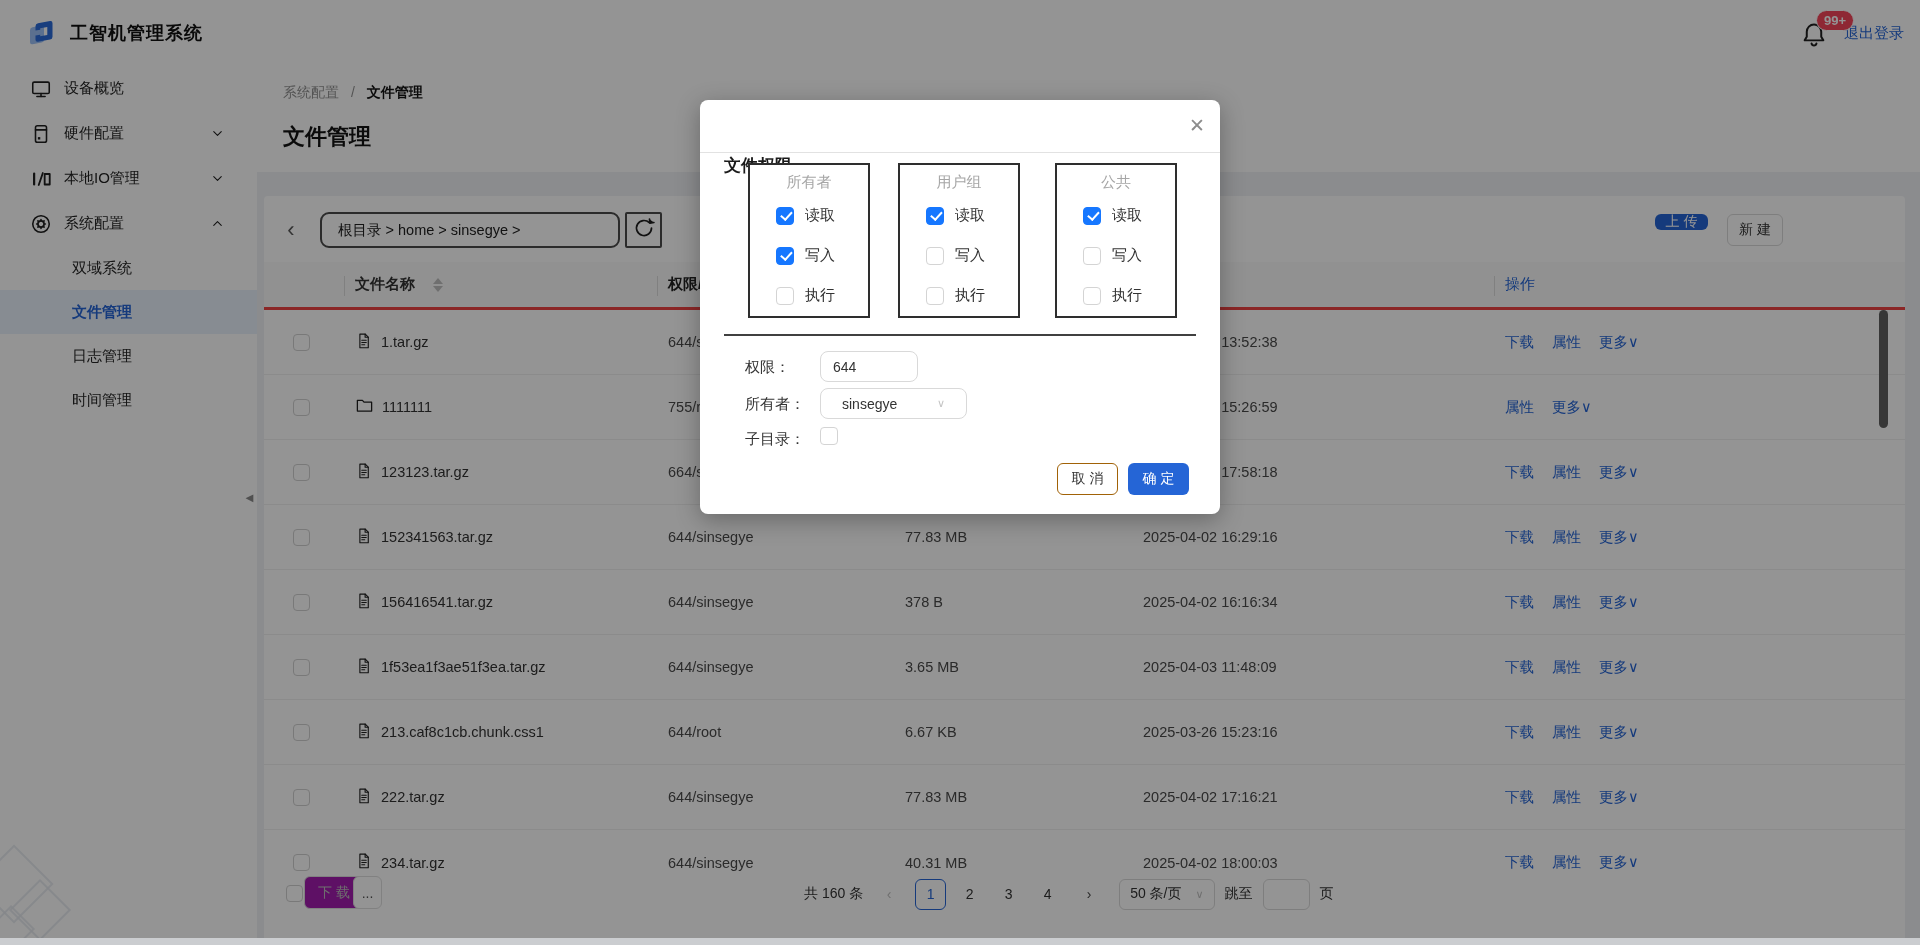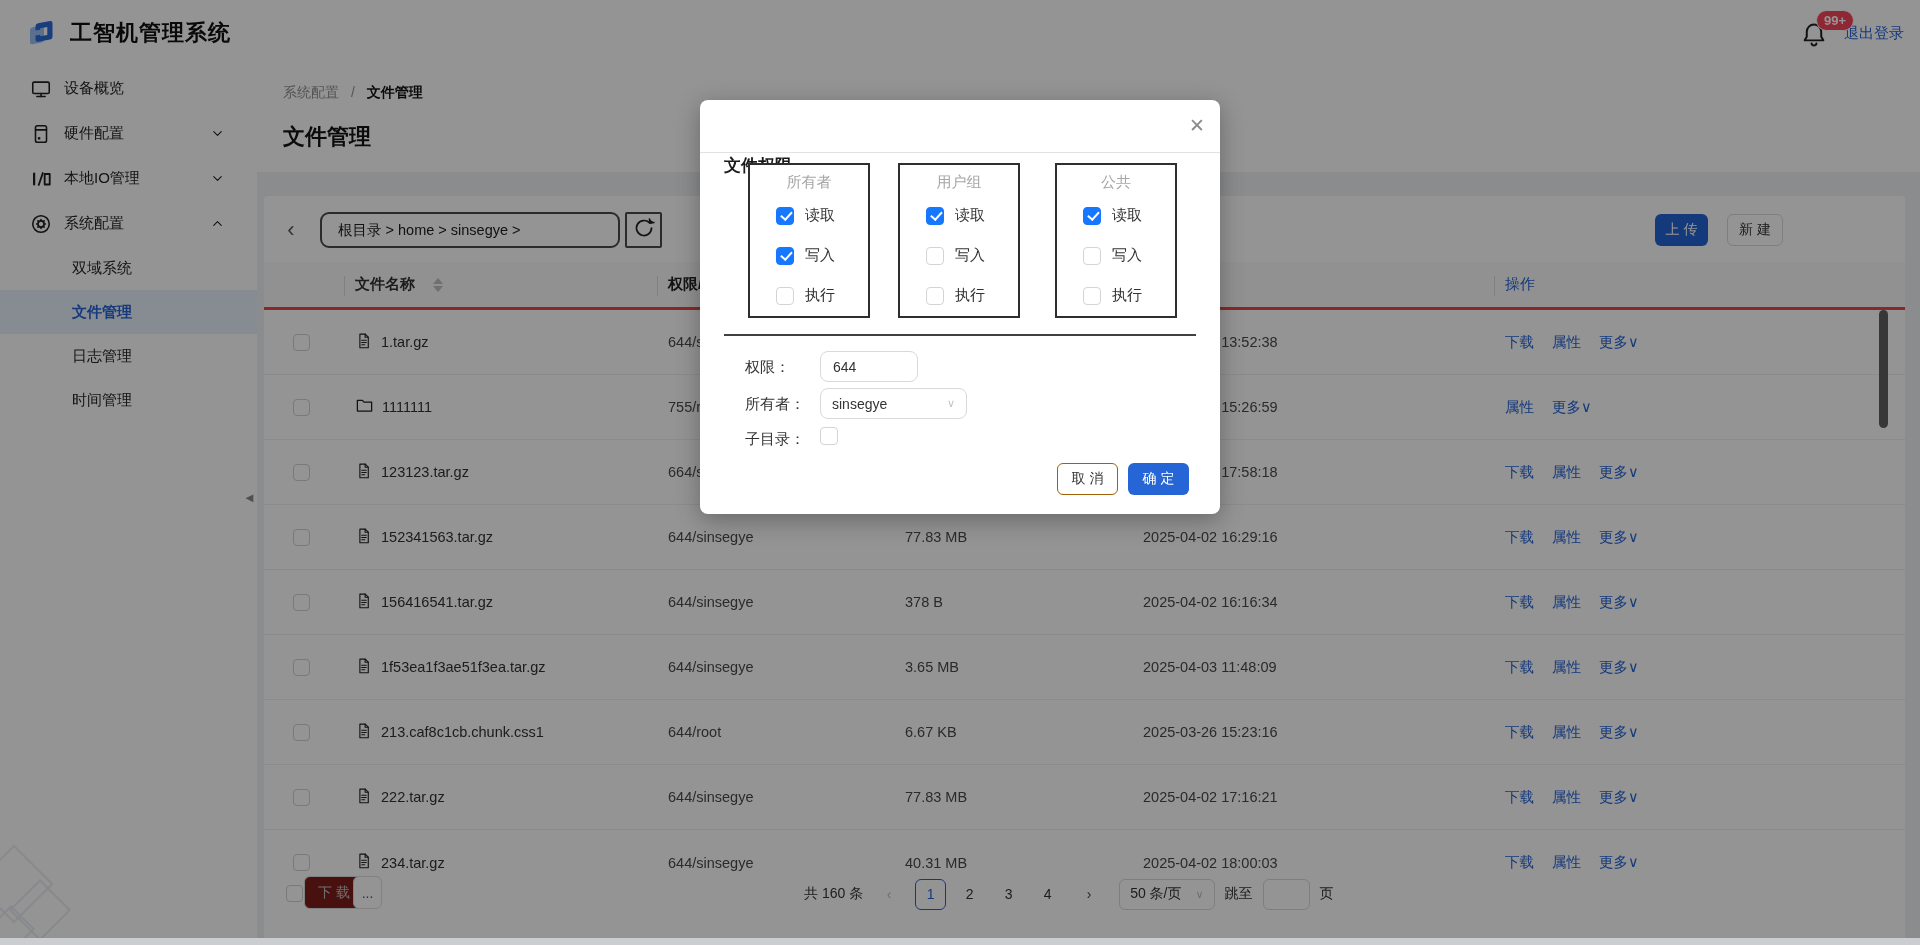--- a/index.html
+++ b/index.html
@@ -2,21 +2,21 @@
 <html><head>
 <meta charset="utf-8">
 <style>
   html,body{margin:0;padding:0;background:#555;}
   *{box-sizing:border-box;font-family:"Liberation Sans","DejaVu Sans",sans-serif;}
   #stage{position:relative;width:1920px;height:945px;background:#f0f2f5;overflow:hidden;}
 
   
   #appbar{position:absolute;left:0;top:0;width:1920px;height:66px;background:#fff;display:flex;align-items:center;z-index:5;}
   #logo{margin-left:28px;width:32px;height:32px;display:inline-block;}
-  #app-title{margin-left:10px;font-size:22px;font-weight:bold;color:#111;letter-spacing:1px;}
+  #app-title{margin-left:10px;font-size:18px;font-weight:bold;color:#111;letter-spacing:1px;}
   #appbar-right{position:absolute;right:16px;top:0;height:66px;display:flex;align-items:center;gap:14px;}
   #bell-wrap{position:relative;width:30px;height:34px;}
   #bell-wrap svg{position:absolute;left:0;top:4px;}
   #notif-badge{position:absolute;left:16px;top:-6px;min-width:36px;height:21px;background:#f5455b;border-radius:11px;color:#fff;font-size:13px;font-weight:bold;display:flex;align-items:center;justify-content:center;padding:0 7px;border:1px solid #fff;}
   #logout{color:#2565d6;font-size:15px;cursor:pointer;white-space:nowrap;}
 
   
   #sidebar{position:absolute;left:0;top:66px;width:257px;height:879px;background:#fff;z-index:4;overflow:hidden;}
   .side-item{position:relative;height:45px;display:flex;align-items:center;font-size:15px;color:#1f1f1f;cursor:pointer;}
   .side-item .s-icon{position:absolute;left:30px;width:22px;height:22px;display:flex;align-items:center;justify-content:center;}
@@ -36,21 +36,21 @@
   #breadcrumb .bc-parent{color:rgba(0,0,0,.45);cursor:pointer;}
   #breadcrumb .bc-sep{color:rgba(0,0,0,.45);margin:0 8px;}
   #breadcrumb .bc-current{color:#141414;font-weight:bold;}
   #page-title{position:absolute;left:283px;top:122px;font-size:22px;font-weight:bold;color:#141414;}
 
   
   #card{position:absolute;left:264px;top:196px;width:1641px;height:749px;background:#fff;border-radius:4px;}
   #back-chev{position:absolute;left:16px;top:14px;width:22px;height:40px;color:#595959;font-size:22px;display:flex;align-items:center;justify-content:center;cursor:pointer;}
   #path-box{position:absolute;left:56px;top:16px;width:300px;height:36px;border:2px solid #4a4a4a;border-radius:9px;display:flex;align-items:center;padding-left:16px;font-size:14.5px;color:#222;background:#fff;}
   #refresh-btn{position:absolute;left:361px;top:16px;width:37px;height:36px;border:2px solid #4a4a4a;border-radius:2px;background:#fff;display:flex;align-items:center;justify-content:center;cursor:pointer;}
-  #upload-btn{position:absolute;left:1391px;top:18px;width:53px;height:32px;background:#2565d6;border:none;border-radius:6px;color:#fff;font-size:14px;display:flex;align-items:center;justify-content:center;cursor:pointer;white-space:nowrap;text-align:right;}
+  #upload-btn{position:absolute;left:1391px;top:18px;width:53px;height:16px;background:#2565d6;border:none;border-radius:6px;color:#fff;font-size:14px;display:flex;align-items:center;justify-content:center;cursor:pointer;white-space:nowrap;text-align:right;}
   #create-btn{position:absolute;left:1463px;top:18px;width:56px;height:32px;background:#fff;border:1px solid #d9d9d9;border-radius:6px;color:#333;font-size:14px;display:flex;align-items:center;justify-content:center;cursor:pointer;white-space:nowrap;}
 
   
   #thead{position:absolute;left:0;top:66px;width:1641px;height:48px;background:#fafafa;border-bottom:3px solid #ef4444;display:flex;align-items:center;font-size:15px;font-weight:bold;color:#222;}
   .hc{position:relative;height:100%;display:flex;align-items:center;}
   .hc:not(:last-child)::after{content:"";position:absolute;right:10px;top:14px;height:20px;width:1px;background:#dcdcdc;}
   #rows{position:absolute;left:0;top:114px;width:1641px;}
   .trow{position:relative;width:1641px;height:65px;display:flex;align-items:center;border-bottom:1px solid #f0f0f0;font-size:14.5px;color:#4a4a4a;background:#fff;}
   .trow:last-child{border-bottom:none;}
   .c-check{width:91px;display:flex;justify-content:flex-start;padding-left:29px;}
@@ -62,21 +62,21 @@
   .c-act span{color:#2565d6;cursor:pointer;font-weight:500;}
   .cb{width:17px;height:17px;border:1.5px solid #d0d0d0;border-radius:4px;background:#fff;cursor:pointer;flex:0 0 auto;}
   .sorter{display:inline-flex;flex-direction:column;margin-left:10px;line-height:0;}
   .sorter i{width:0;height:0;border-left:5px solid transparent;border-right:5px solid transparent;display:block;}
   .sorter .up{border-bottom:6px solid #bfbfbf;margin-bottom:2px;}
   .sorter .dn{border-top:6px solid #bfbfbf;}
 
   
   #tfoot{position:absolute;left:0;top:676px;width:1641px;height:44px;font-size:14px;color:#333;}
   #foot-check{position:absolute;left:22px;top:13px;}
-  #foot-download{position:absolute;left:40px;top:4px;height:33px;padding:0 13px;background:#7f1d1d;border:1px solid #dedede;border-radius:6px;color:#bdbdbd;font-size:14px;display:flex;align-items:center;white-space:nowrap;}
+  #foot-download{position:absolute;left:40px;top:4px;height:33px;padding:0 13px;background:#a21caf;border:1px solid #dedede;border-radius:6px;color:#bdbdbd;font-size:14px;display:flex;align-items:center;white-space:nowrap;}
   #foot-more{position:absolute;left:89px;top:4px;height:33px;width:29px;background:#fff;border:1px solid #dedede;border-radius:6px;color:#555;display:flex;align-items:center;justify-content:center;}
   #pagination{position:absolute;left:540px;top:0;height:44px;display:flex;align-items:center;gap:10px;}
   #pg-total{color:#333;margin-right:4px;}
   .pg-arrow{width:24px;height:30px;display:flex;align-items:center;justify-content:center;font-size:14px;}
   .pg-prev{color:#bfbfbf;}
   .pg-next{color:#444;cursor:pointer;}
   .pg-num{min-width:31px;height:31px;border-radius:6px;display:flex;align-items:center;justify-content:center;color:#333;cursor:pointer;margin:0 4px;}
   .pg-num.active{border:1px solid #2565d6;color:#2565d6;background:#fff;}
   #pg-size{height:31px;border:1px solid #d9d9d9;border-radius:6px;background:#fff;display:flex;align-items:center;padding:0 10px;gap:14px;color:#333;cursor:pointer;margin-left:8px;}
   #pg-size .sel-chev{color:#bfbfbf;font-size:11px;}
@@ -94,21 +94,21 @@
   .m-div1{position:absolute;left:0;top:52px;width:520px;height:1px;background:#e2e2e2;}
   .m-div2{position:absolute;left:24px;top:234px;width:472px;height:2px;background:#1f1f1f;opacity:.85;}
   .perm-box{position:absolute;top:63px;width:122px;height:155px;border:2px solid #2e2e2e;background:#fff;}
   .perm-box .pb-title{position:absolute;left:0;top:8px;width:100%;text-align:center;color:#a6a6a6;font-size:15px;}
   .perm-opt{position:absolute;left:26px;display:flex;align-items:center;gap:11px;font-size:15px;color:#333;}
   .mcb{width:18px;height:18px;border:1.5px solid #d4d4d4;border-radius:4px;background:#fff;cursor:pointer;position:relative;flex:0 0 auto;}
   .mcb.checked{background:#1677ff;border-color:#1677ff;}
   .mcb.checked::after{content:"";position:absolute;left:5.5px;top:1.5px;width:4.5px;height:9px;border-right:2px solid #fff;border-bottom:2px solid #fff;transform:rotate(42deg);}
   .form-label{position:absolute;left:45px;font-size:15px;color:#333;}
   #perm-input{position:absolute;left:120px;top:251px;width:98px;height:31px;border:1px solid #d9d9d9;border-radius:8px;padding:0 12px;font-size:14px;color:#333;background:#fff;}
-  #owner-select{position:absolute;left:120px;top:288px;width:147px;height:31px;border:1px solid #d9d9d9;border-radius:8px;display:flex;align-items:center;justify-content:space-between;padding:0 11px;font-size:14px;color:#333;background:#fff;cursor:pointer;}
+  #owner-select{position:absolute;left:120px;top:288px;width:147px;height:31px;border:1px solid #d9d9d9;border-radius:8px;display:flex;align-items:center;justify-content:space-between;padding:0 21px;font-size:14px;color:#333;background:#fff;cursor:pointer;}
   #owner-select .sel-chev{color:#c4c4c4;font-size:11px;}
   #subdir-check{position:absolute;left:120px;top:327px;}
   #cancel-btn{position:absolute;left:357px;top:363px;width:61px;height:32px;background:#fff;border:1px solid #a16207;border-radius:6px;font-size:14px;color:#333;display:flex;align-items:center;justify-content:center;cursor:pointer;white-space:nowrap;}
   #ok-btn{position:absolute;left:428px;top:363px;width:61px;height:32px;background:#2565d6;border:none;border-radius:6px;font-size:14px;color:#fff;display:flex;align-items:center;justify-content:center;cursor:pointer;white-space:nowrap;}
 </style>
 </head>
 <body>
 
 <div id="stage">
 

